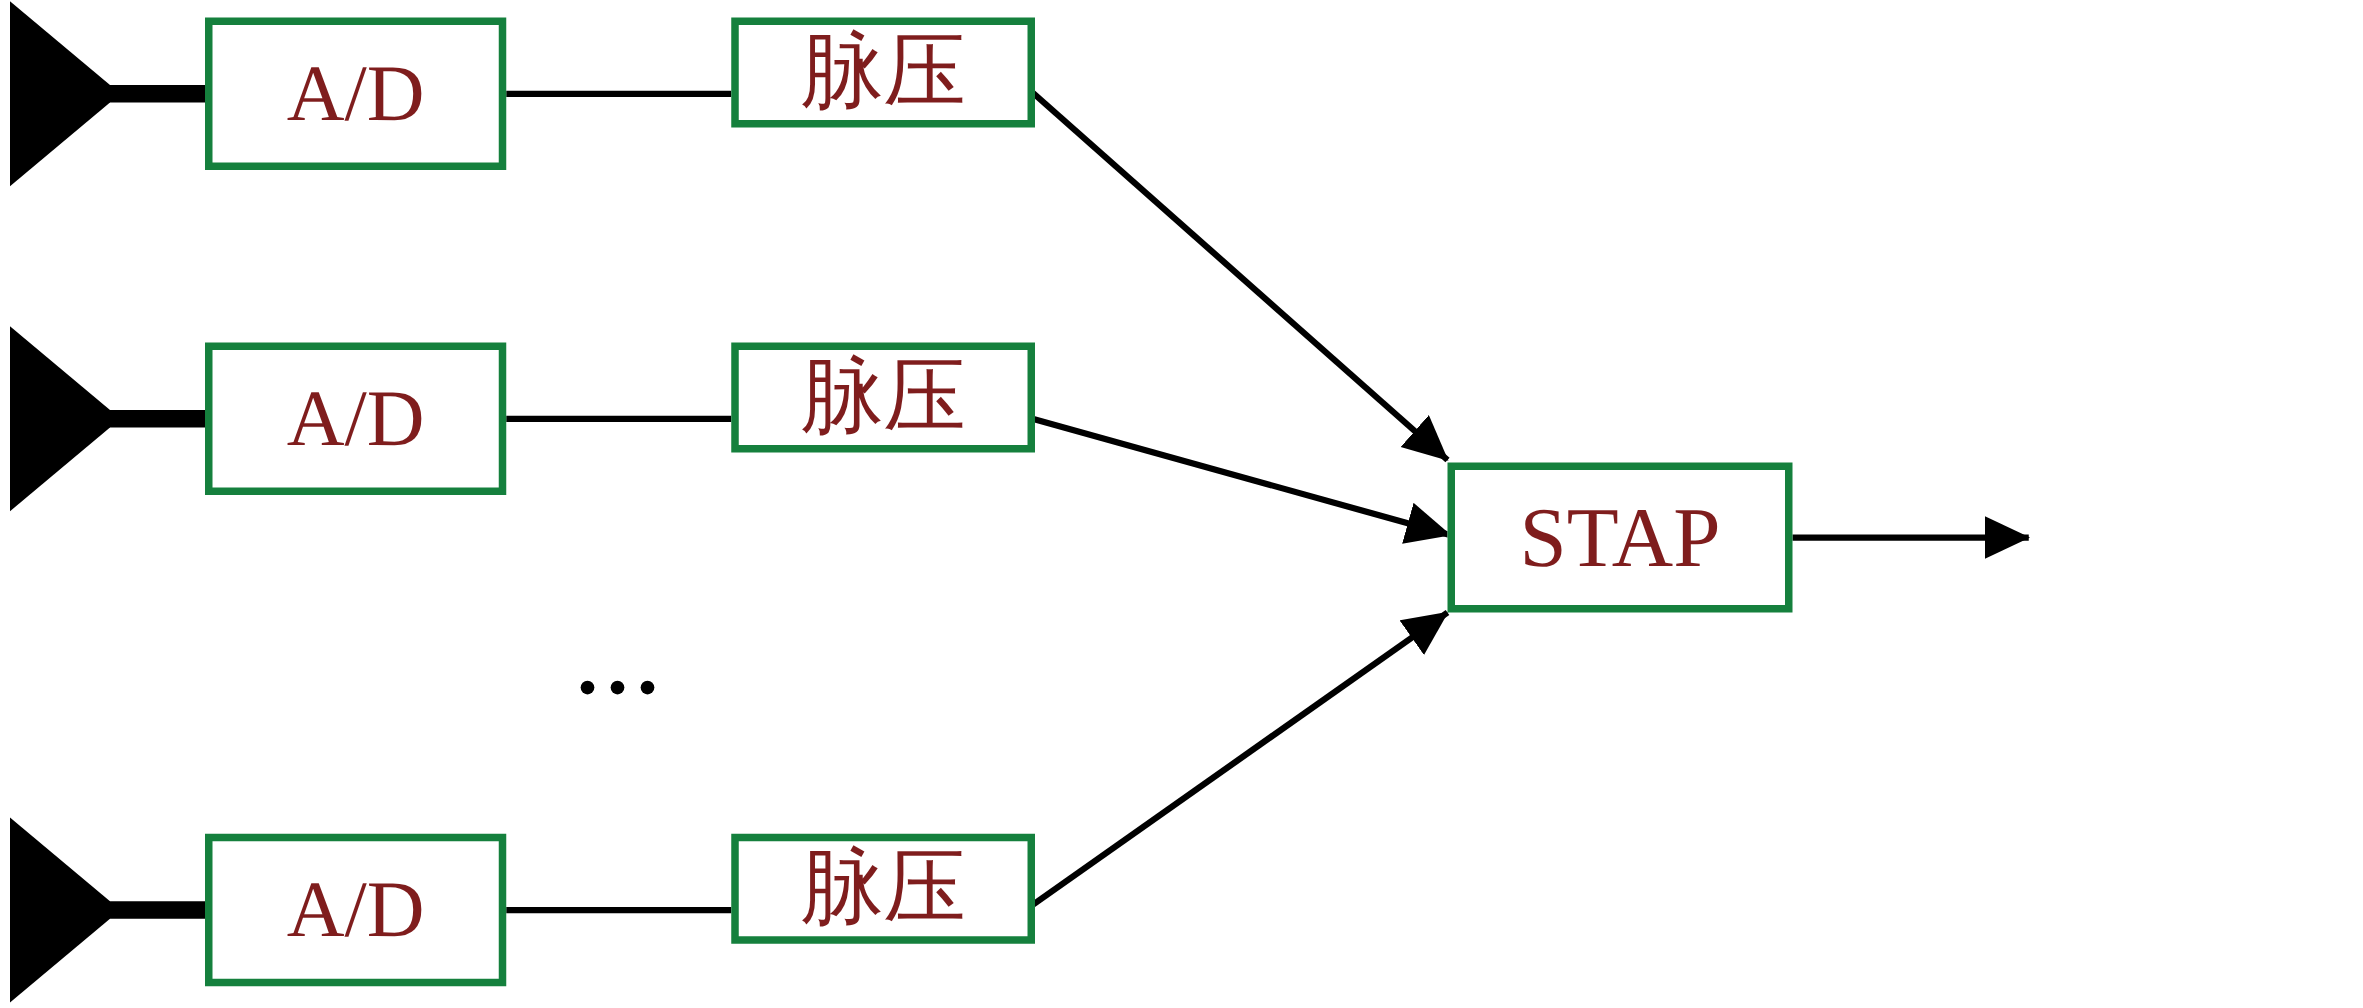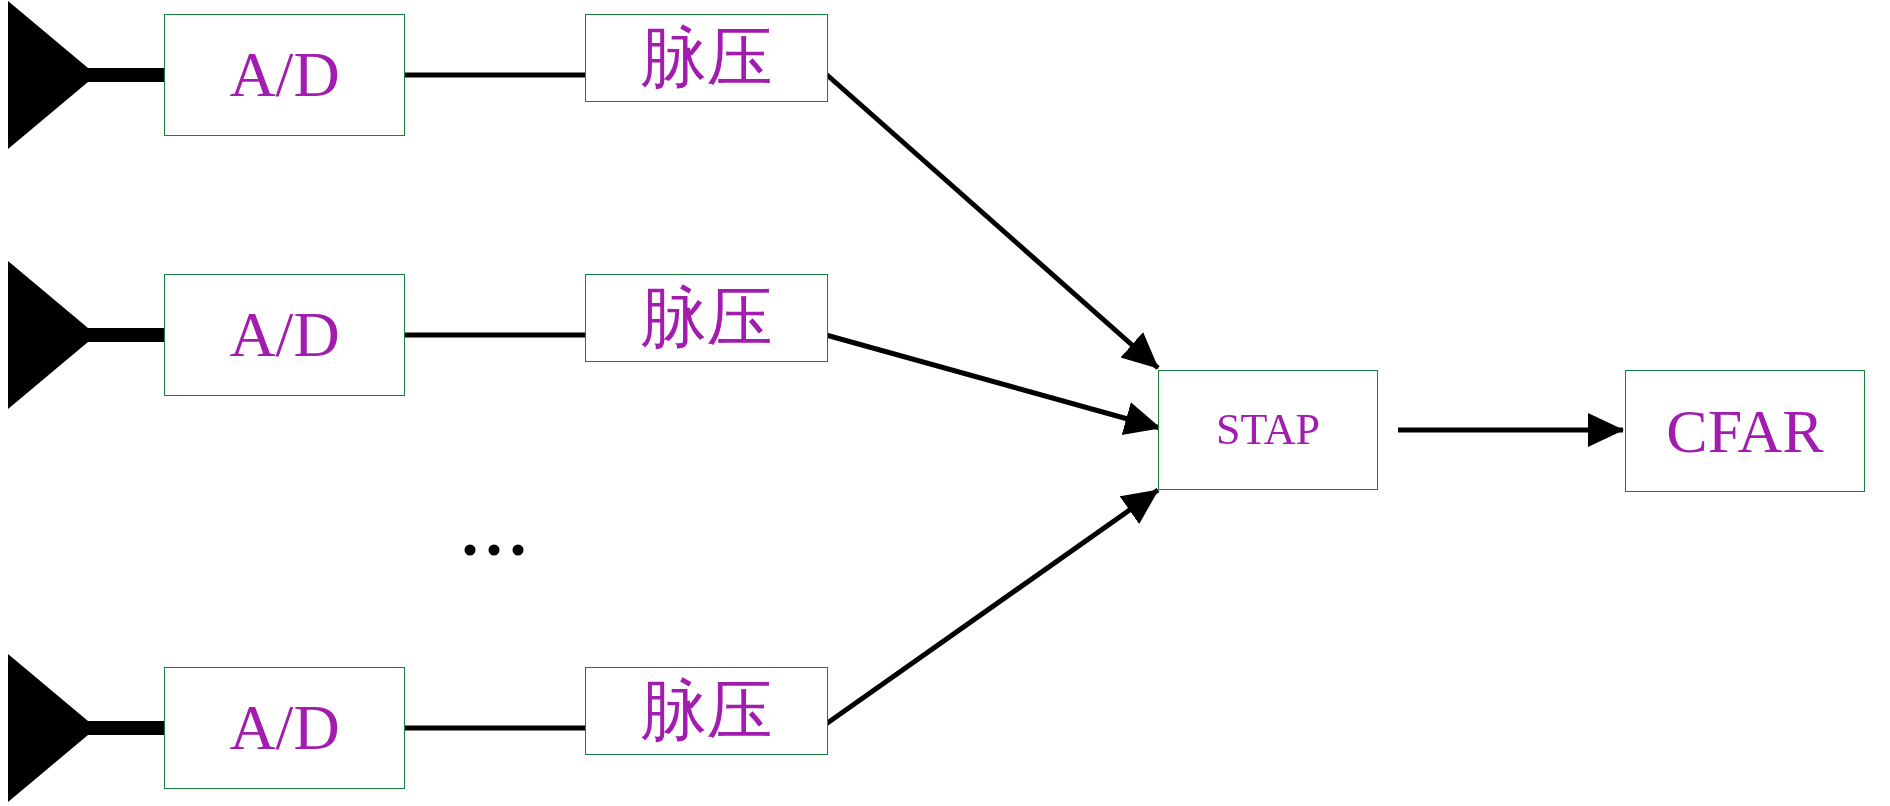--- a/index.html
+++ b/index.html
@@ -18,23 +18,23 @@
   .wires {
     position: absolute;
     left: 0;
     top: 0;
     width: 1890px;
     height: 806px;
   }
   .box {
     position: absolute;
     box-sizing: border-box;
-    border: 1px solid #15803d;
+    border: 6px solid #15803d;
     background: #ffffff;
-    color: #a21caf;
+    color: #7f1d1d;
     display: flex;
     align-items: center;
     justify-content: center;
     line-height: 1;
     white-space: nowrap;
   }
   .ad-box {
     left: 164px;
     width: 241px;
     height: 122px;
@@ -45,23 +45,23 @@
     width: 243px;
     height: 88px;
     font-size: 66px;
   }
   .row1 { top: 14px; }
   .row2 { top: 274px; }
   .row3 { top: 667px; }
   .stap-box {
     left: 1158px;
     top: 370px;
-    width: 220px;
+    width: 276px;
     height: 120px;
-    font-size: 44px;
+    font-size: 68px;
   }
   .cfar-box {
     left: 1625px;
     top: 370px;
     width: 240px;
     height: 122px;
     font-size: 62px;
   }
 </style>
 </head>
@@ -105,15 +105,14 @@
   <div class="box ad-box row1">A/D</div>
   <div class="box pc-box row1">脉压</div>
 
   <div class="box ad-box row2">A/D</div>
   <div class="box pc-box row2">脉压</div>
 
   <div class="box ad-box row3">A/D</div>
   <div class="box pc-box row3">脉压</div>
 
   <div class="box stap-box">STAP</div>
-  <div class="box cfar-box">CFAR</div>
 
 </div>
 
 </body></html>

